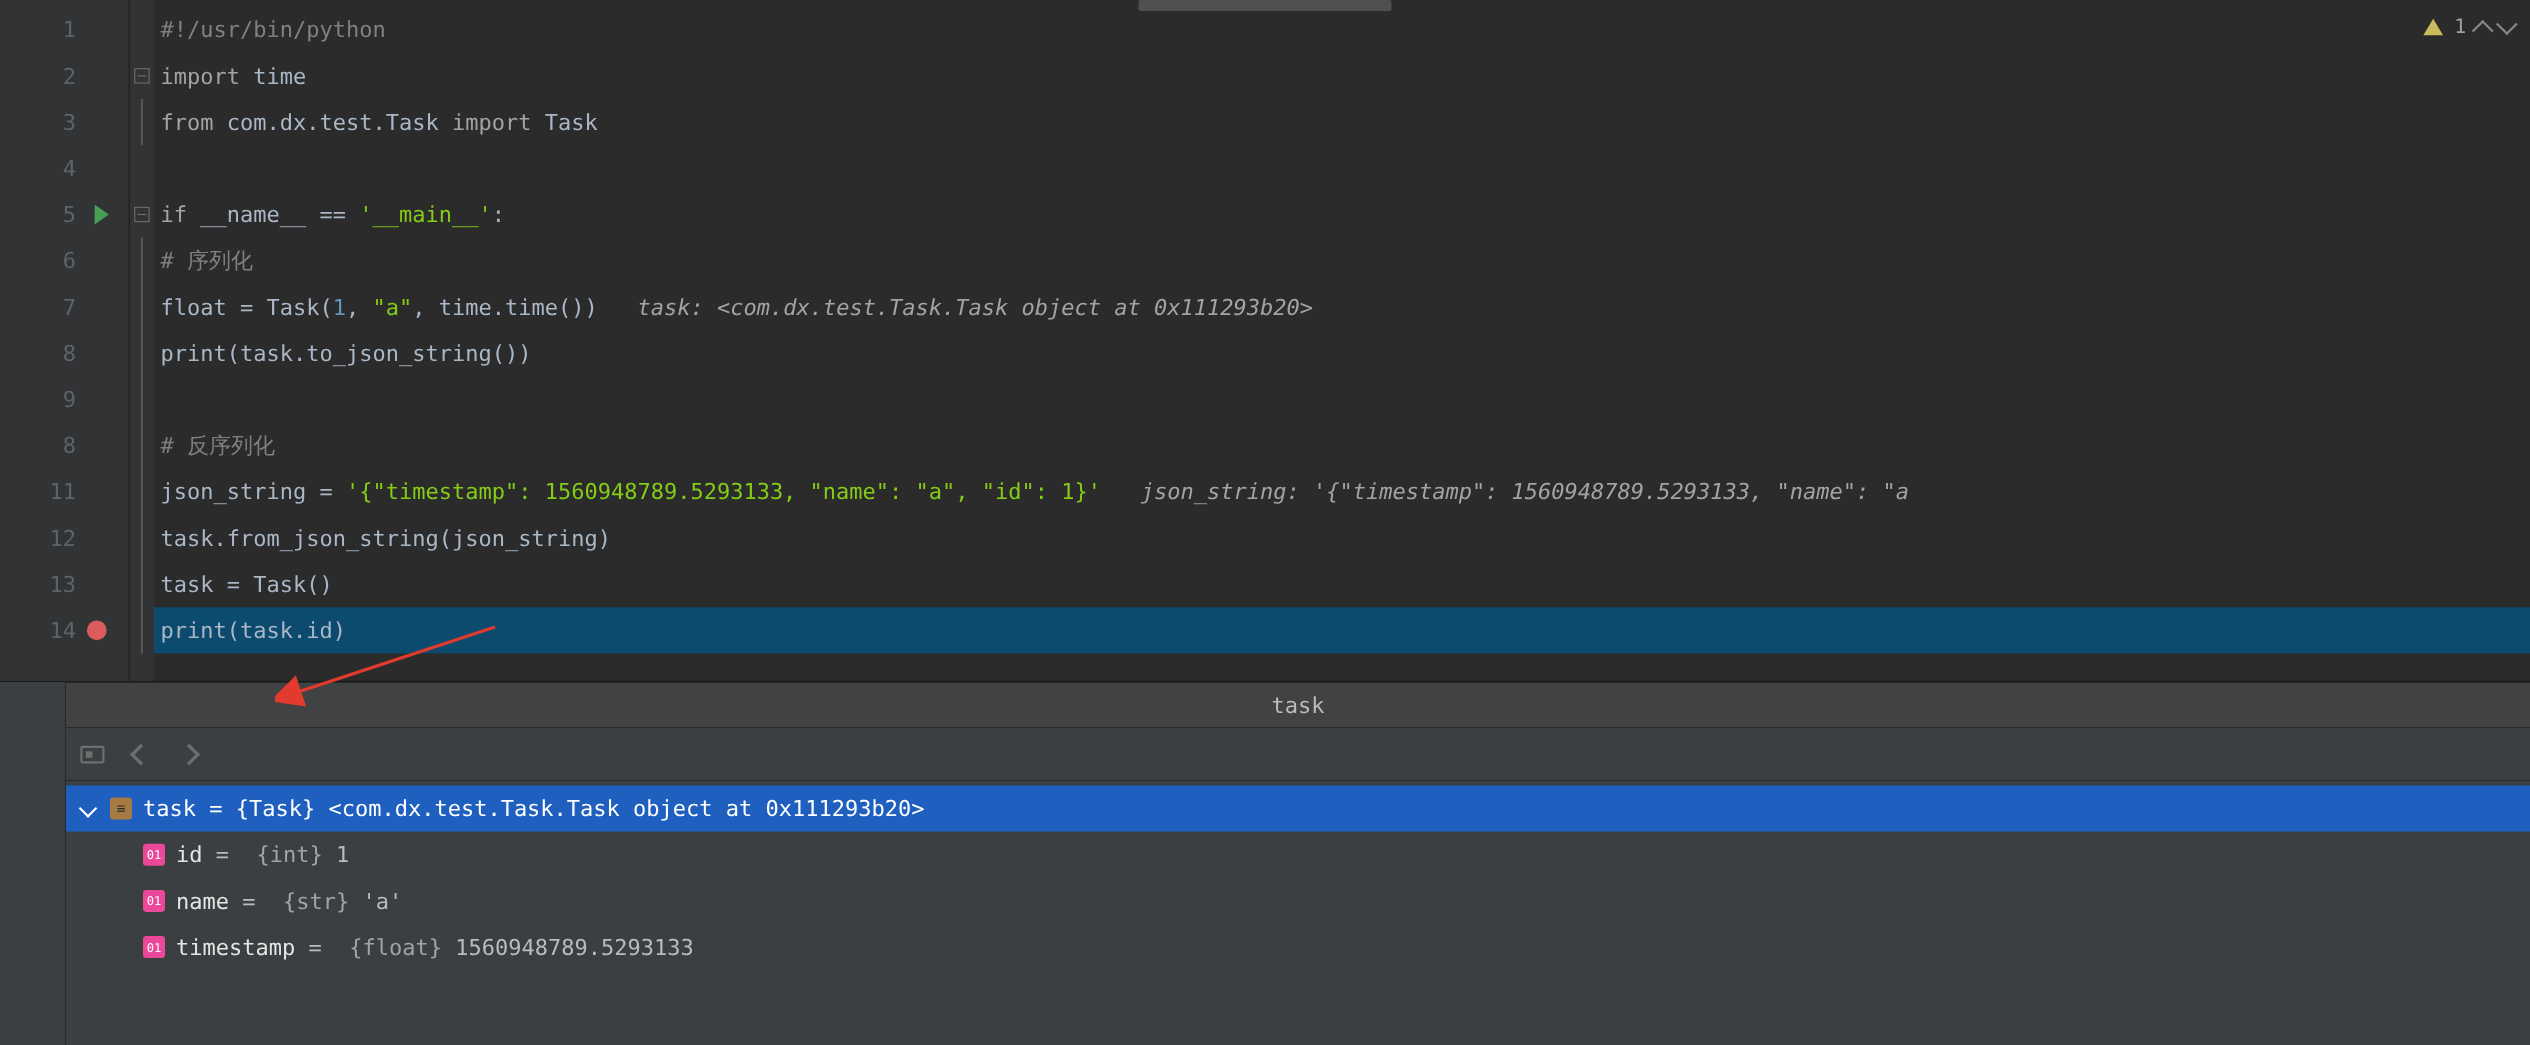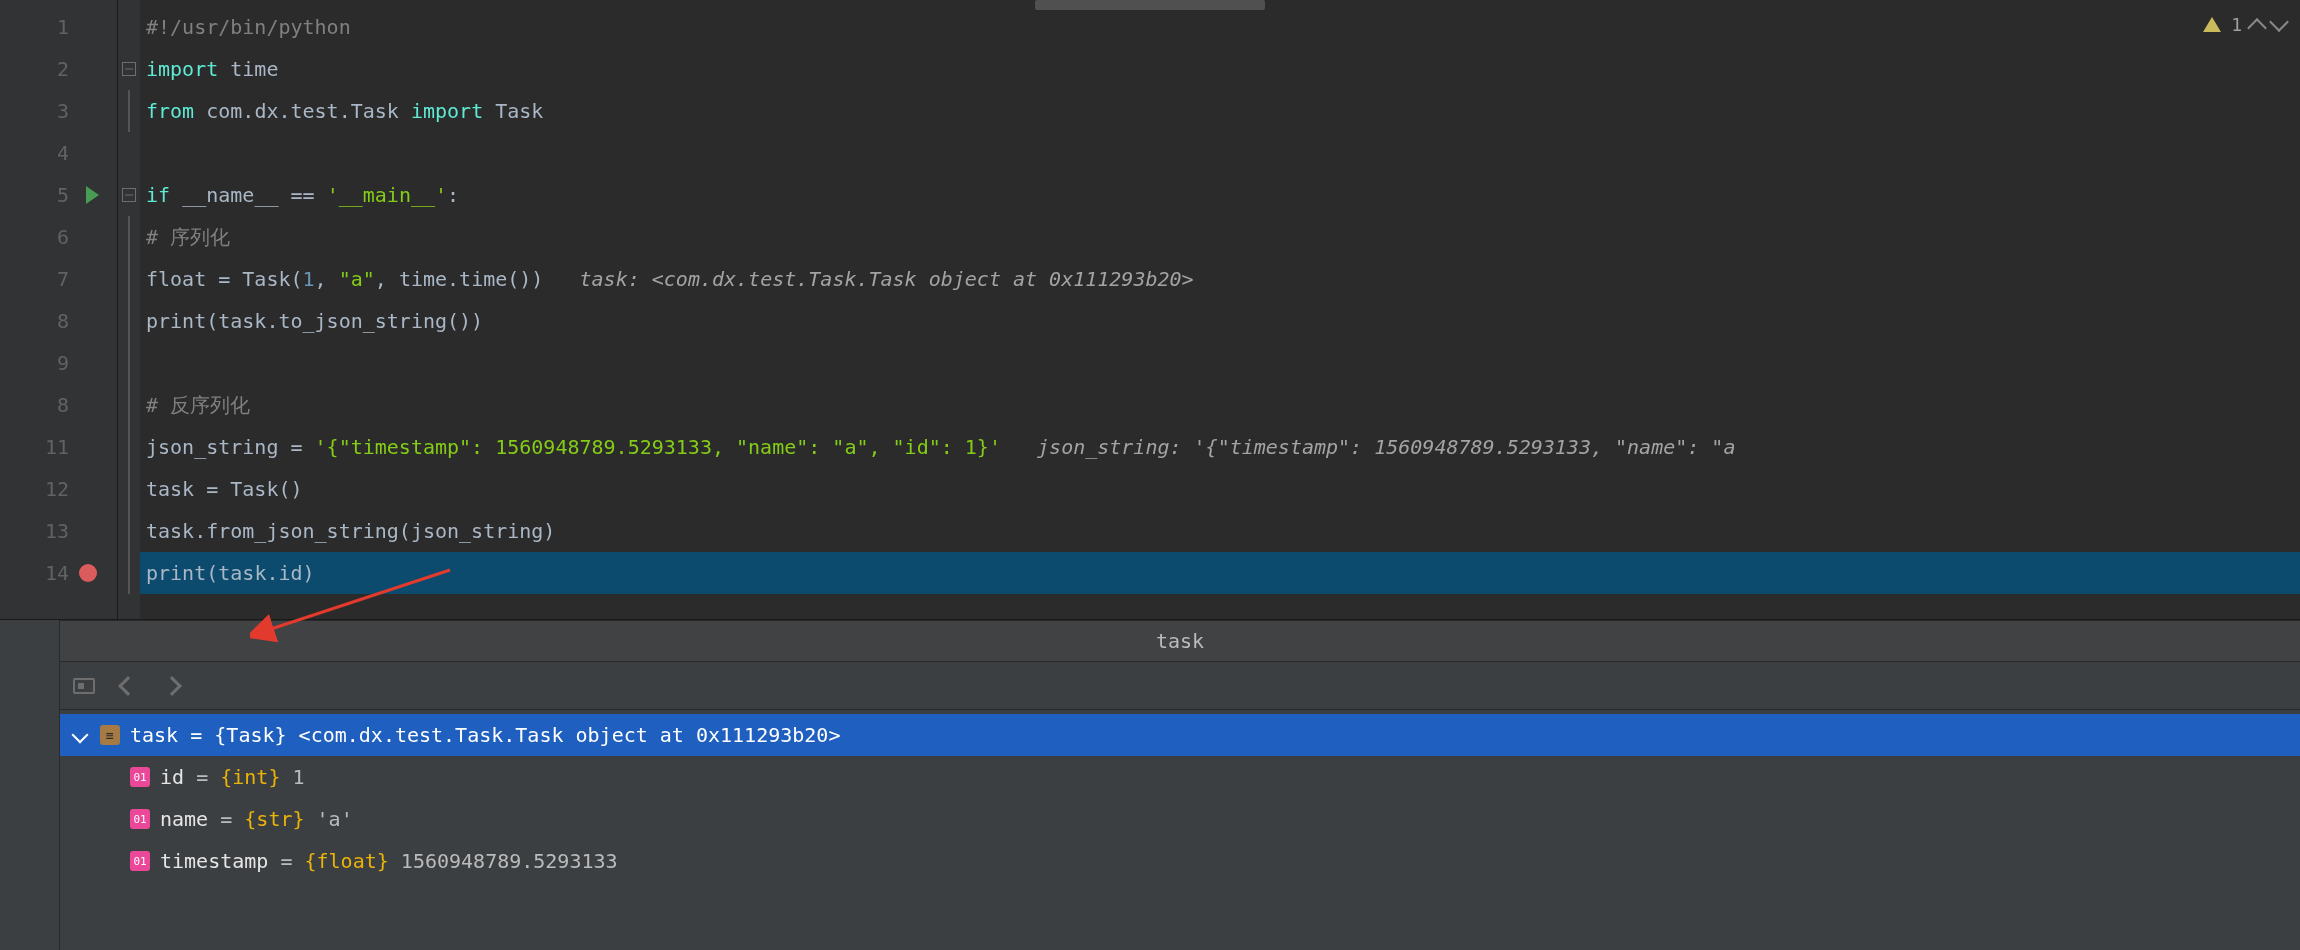--- a/index.html
+++ b/index.html
@@ -100,21 +100,21 @@
     height: 42px;
     display: flex;
     align-items: center;
     padding-left: 6px;
     white-space: pre;
   }
   .code-row.current {
     background: #0c4a6e;
   }
   
-  .kw { color: #5eead4; }
+  .kw { color: #a3a3a3; }
   .str { color: #84cc16; }
   .id { color: #a9b7c6; }
   .num { color: #6897bb; }
   .comment { color: #808080; font-style: normal; }
   .inline-hint { color: #a3a3a3; font-style: italic; }
 
   
   .inspection-widget {
     position: absolute;
     top: 14px;
@@ -238,21 +238,21 @@
   .obj-badge {
     width: 20px; height: 20px;
     border-radius: 3px;
     display:flex; align-items:center; justify-content:center;
     font-size:13px;
   }
   .badge-list { background:#a67b43; color:#2b2b2b; }
   .badge-field { background:#ec4899; color:#fff; font-size:11px; }
   .tree-depth-1 { padding-left: 70px; }
   .attr-name { color: #e5e5e5; }
-  .attr-type { color: #eab308; }
+  .attr-type { color: #a3a3a3; margin-left: 13px; }
   .attr-val { color: #bbbbbb; }
 
   
   .left-stripe {
     position: absolute;
     left: 0;
     top: 620px;
     width: 60px;
     bottom: 0;
     background: #3c3f41;
@@ -360,22 +360,22 @@
       <div class="code-row"><span class="kw">import</span><span class="id"> time</span></div>
       <div class="code-row"><span class="kw">from</span><span class="id"> com.dx.test.Task </span><span class="kw">import</span><span class="id"> Task</span></div>
       <div class="code-row"></div>
       <div class="code-row"><span class="kw">if</span><span class="id"> __name__ == </span><span class="str">'__main__'</span><span class="id">:</span></div>
       <div class="code-row">    <span class="comment"># 序列化</span></div>
       <div class="code-row">    <span class="id">float = Task(</span><span class="num">1</span><span class="id">, </span><span class="str">"a"</span><span class="id">, time.time())</span><span class="inline-hint">   task: &lt;com.dx.test.Task.Task object at 0x111293b20&gt;</span></div>
       <div class="code-row">    <span class="id">print(task.to_json_string())</span></div>
       <div class="code-row"></div>
       <div class="code-row">    <span class="comment"># 反序列化</span></div>
       <div class="code-row">    <span class="id">json_string = </span><span class="str">'{"timestamp": 1560948789.5293133, "name": "a", "id": 1}'</span><span class="inline-hint">   json_string: '{"timestamp": 1560948789.5293133, "name": "a</span></div>
+      <div class="code-row">    <span class="id">task.from_json_string(json_string)</span></div>
       <div class="code-row">    <span class="id">task = Task()</span></div>
-      <div class="code-row">    <span class="id">task.from_json_string(json_string)</span></div>
       <div class="code-row current">    <span class="id">print</span><span class="id">(task.id)</span></div>
     </div>
 
     <div class="inspection-widget">
       <span class="warn-icon"></span>
       <span>1</span>
       <span class="chev-up"></span>
       <span class="chev-down"></span>
     </div>
 

